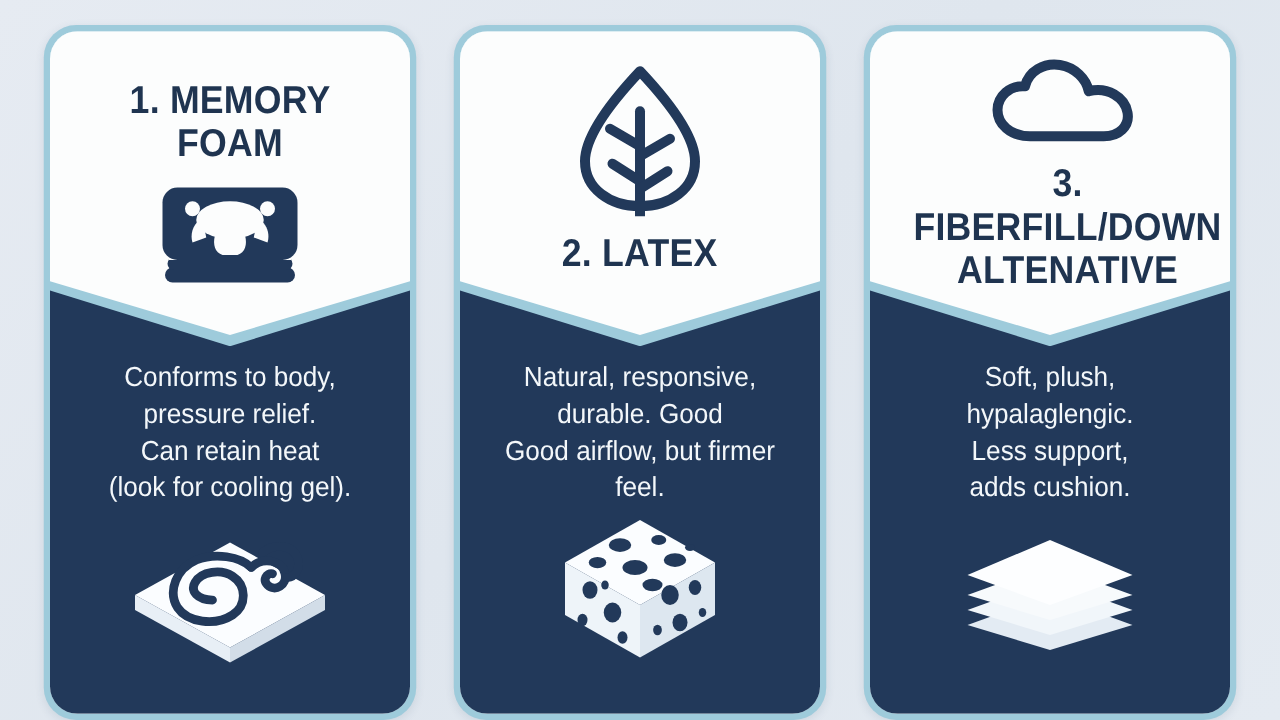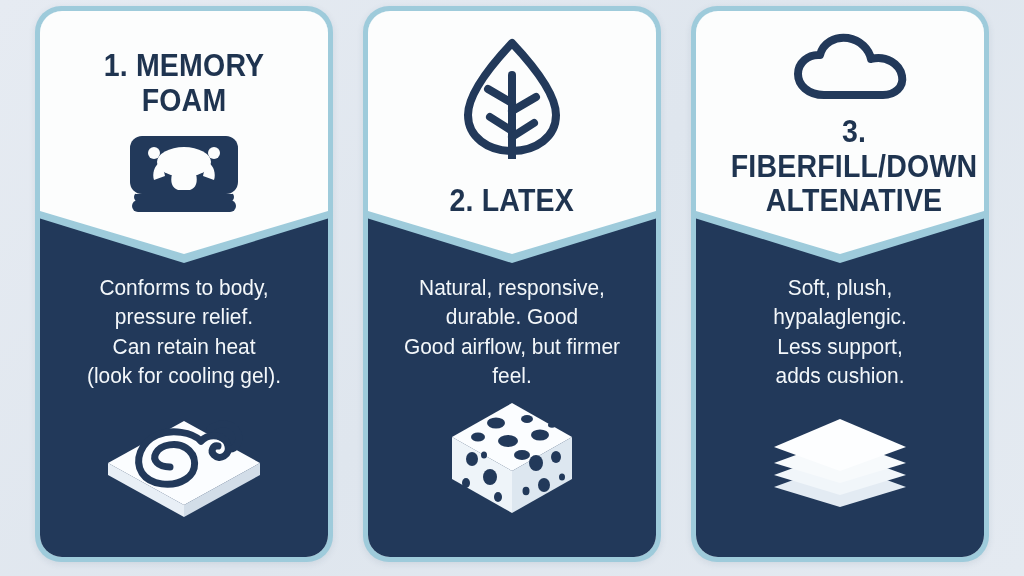--- a/index.html
+++ b/index.html
@@ -15,21 +15,21 @@
     overflow: hidden;
   }
 
   .infographic {
     position: relative;
     width: 1024px;
     height: 576px;
     background: linear-gradient(135deg, #e6ebf2 0%, #dfe6ee 50%, #e4eaf1 100%);
     display: flex;
     justify-content: center;
-    align-items: flex-start;
+    align-items: flex-end;
     gap: 30px;
     padding-top: 6px;
     box-sizing: border-box;
   }
 
   
   .card {
     position: relative;
     width: 298px;
     height: 556px;
@@ -115,21 +115,21 @@
   }
 
   .head-icon {
     display: block;
   }
 
   
   .card1 .header-stack { padding-top: 38px; }
   .card1 .head-icon { margin-top: 14px; }
 
-  .card2 .header-stack { padding-top: 22px; gap: 13px; }
+  .card2 .header-stack { padding-top: 22px; }
   .card2 .card-title { margin-top: 8px; }
 
   .card3 .header-stack { padding-top: 20px; margin-left: 28px; }
   .card3 .card-title { margin-top: 6px; }
 
   
   .desc {
     position: absolute;
     z-index: 4;
     left: 0;

